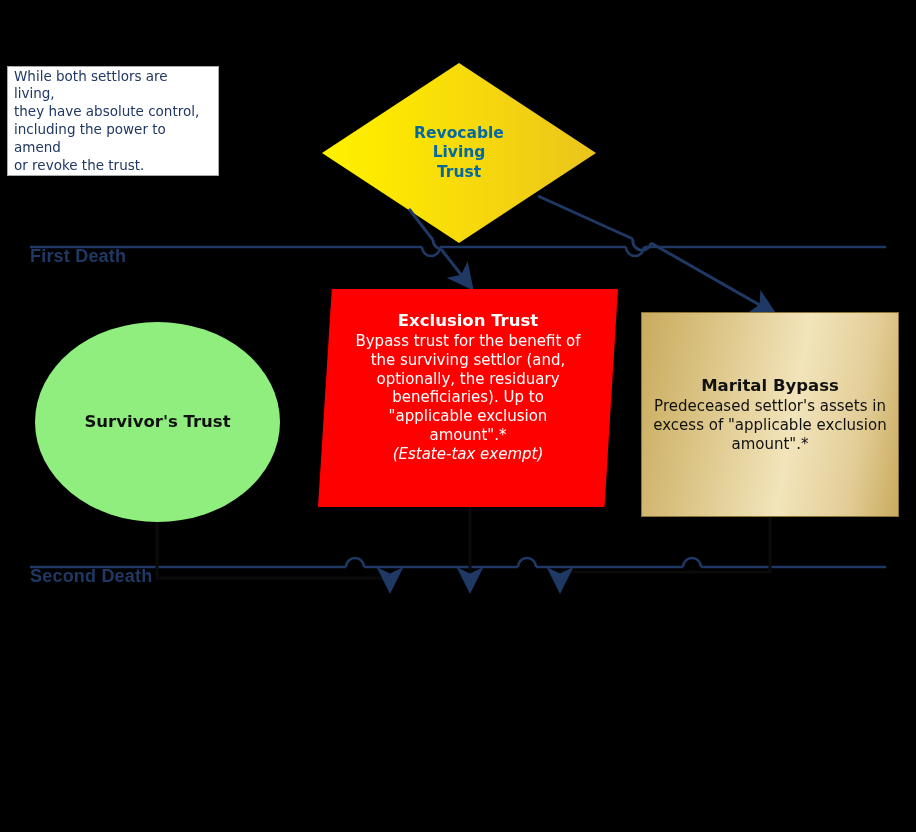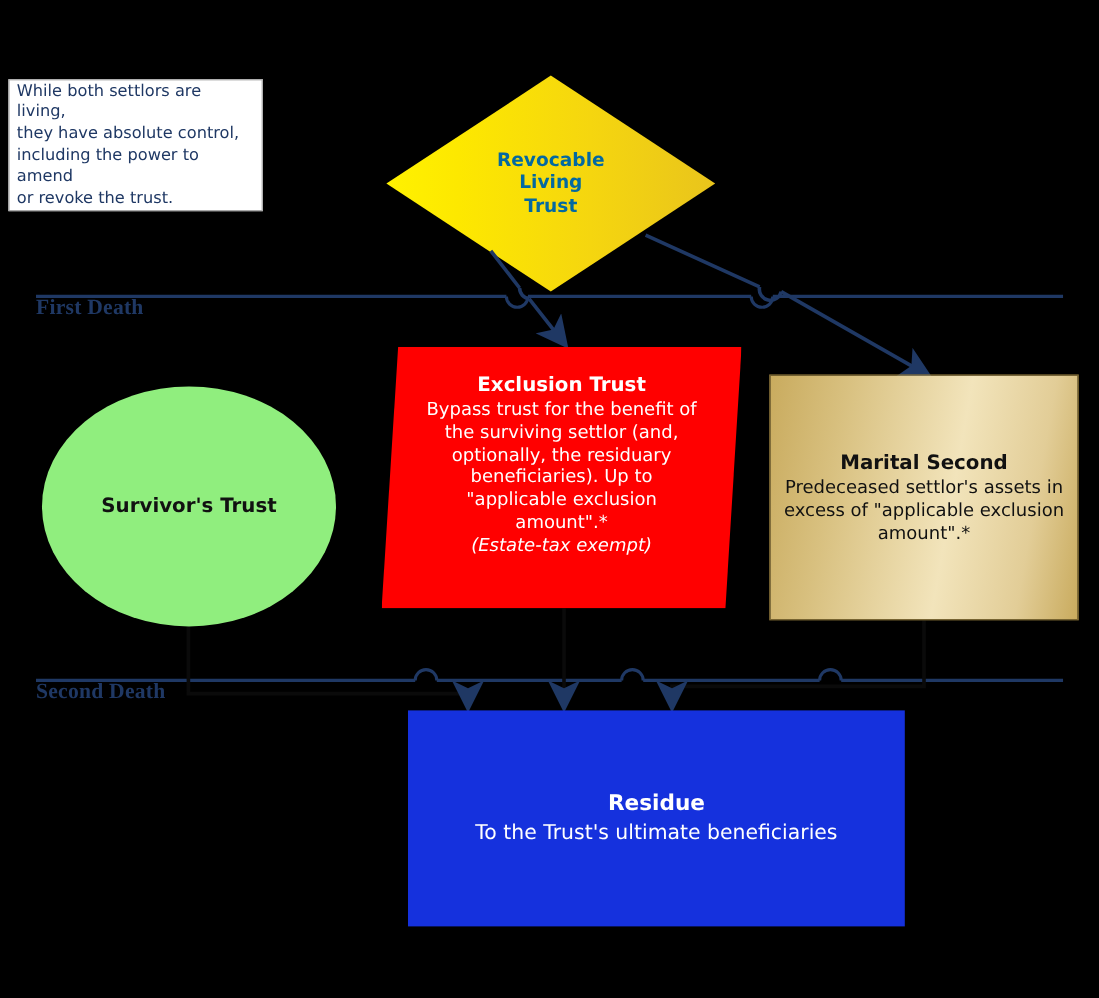--- a/index.html
+++ b/index.html
@@ -70,21 +70,21 @@
     position: absolute;
     left: 30px;
     width: 856px;
     height: 40px;
   }
   .timeline svg { display: block; }
   .timeline-label {
     position: absolute;
     left: 0px;
     color: #1f3864;
-    font-family: Liberation Serif, serif;
+    font-family: Liberation Sans, sans-serif;
     font-weight: bold;
     font-size: 18px;
     letter-spacing: 0.2px;
     white-space: nowrap;
   }
   #first-death-line { top: 228px; }
   #first-death-label { left: 30px; top: 246px; }
   #second-death-line { top: 548px; }
   #second-death-label { left: 30px; top: 566px; }
 
@@ -289,25 +289,19 @@
     <div class="trap-shape"></div>
     <div class="trap-text">
       <div class="trap-title">Exclusion Trust</div>
       <div>Bypass trust for the benefit of the surviving settlor (and, optionally, the residuary beneficiaries).  Up to "applicable exclusion amount".*</div>
       <div class="trap-italic">(Estate-tax exempt)</div>
     </div>
   </div>
 
   <div id="marital-trust">
     <div class="mt-text">
-      <div class="mt-title">Marital Second</div>
+      <div class="mt-title">Marital Bypass</div>
       <div>Predeceased settlor's assets in excess of "applicable exclusion amount".*</div>
     </div>
   </div>
 
-  <div id="residue">
-    <div class="res-text">
-      <div class="res-title">Residue</div>
-      <div>To the Trust's ultimate beneficiaries</div>
-    </div>
-  </div>
 
 </div>
 
 </body></html>

